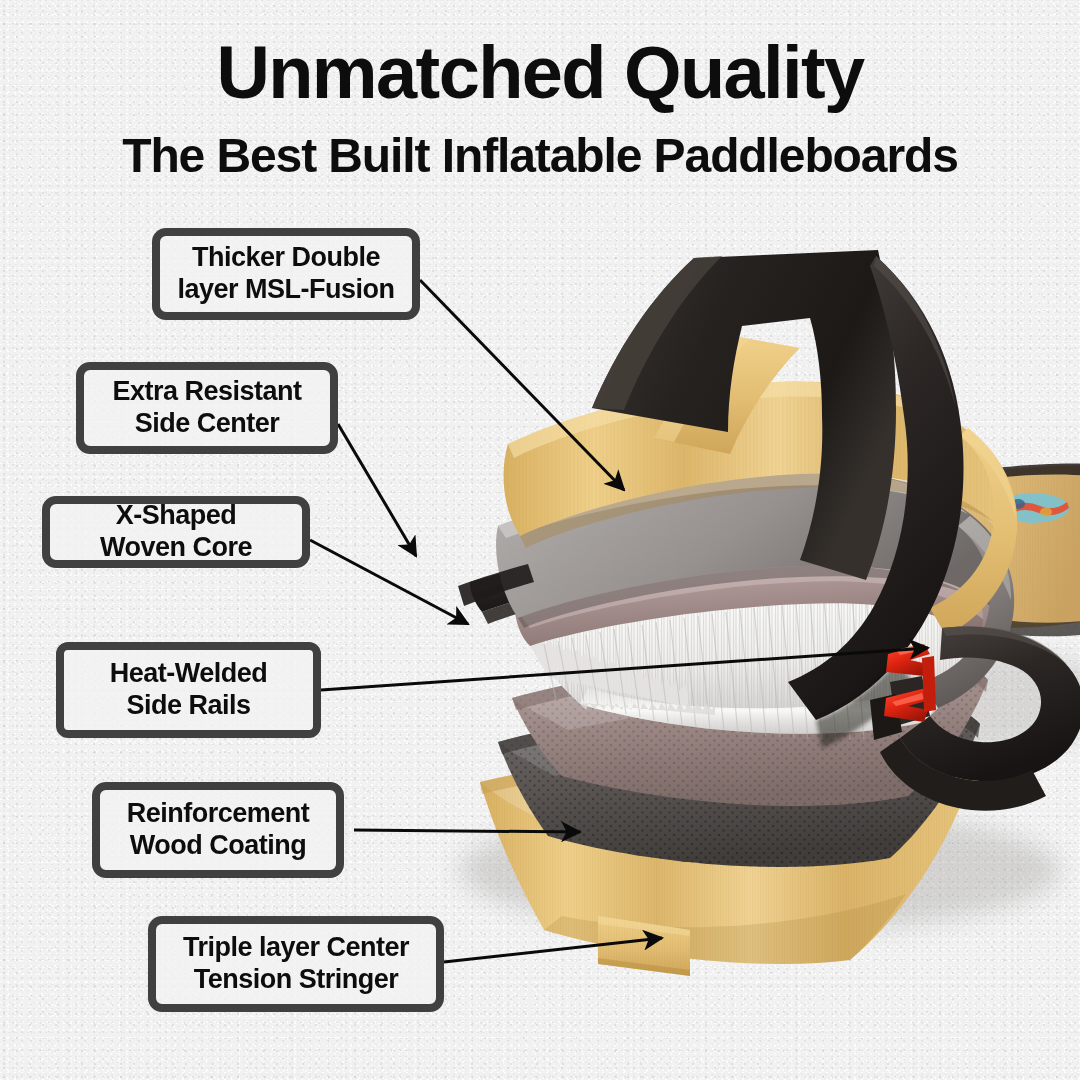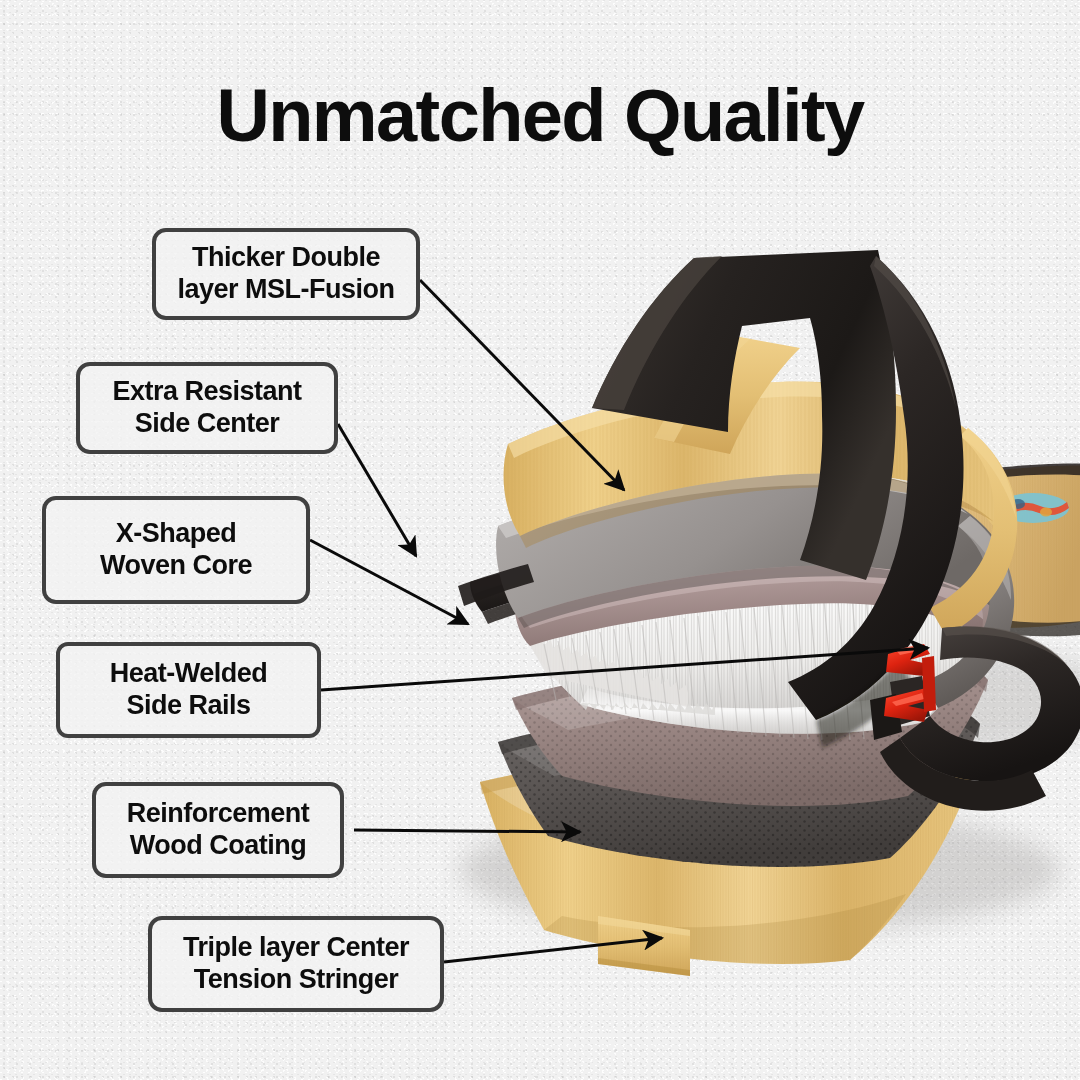--- a/index.html
+++ b/index.html
@@ -19,56 +19,56 @@
       radial-gradient(circle at 47% 62%, rgba(190,190,190,.35) 0 1px, transparent 1px),
       radial-gradient(circle at 78% 33%, rgba(255,255,255,.85) 0 1px, transparent 1px),
       radial-gradient(circle at 29% 84%, rgba(185,185,185,.30) 0 1px, transparent 1px),
       radial-gradient(circle at 64% 9%,  rgba(200,200,200,.28) 0 1px, transparent 1px),
       radial-gradient(circle at 91% 71%, rgba(255,255,255,.8) 0 1px, transparent 1px);
     background-size:7px 7px,9px 9px,11px 11px,13px 13px,6px 6px,8px 8px;
     pointer-events:none;
   }
 
   
-  #header{position:absolute;top:0;left:0;width:1080px;text-align:center;z-index:30;margin-top:43px;}
+  #header{position:absolute;top:0;left:0;width:1080px;text-align:center;z-index:30;}
   .title{
     margin:0;padding:0;
     font-size:74px;line-height:1;font-weight:800;
     letter-spacing:-1.6px;color:#0d0d0d;
     padding-top:36px;
     font-family:"Liberation Sans","DejaVu Sans",sans-serif;
   }
   .subtitle{
     margin:0;padding:0;
     font-size:48px;line-height:1;font-weight:800;
     letter-spacing:-1.1px;color:#0d0d0d;
     padding-top:22px;
     font-family:"Liberation Sans","DejaVu Sans",sans-serif;
   }
 
   
   .callout{
     position:absolute;z-index:40;
     background:rgba(243,243,243,.80);
-    border:4px solid #404040;
+    border:8px solid #404040;
     border-radius:14px;
     box-sizing:border-box;
     display:flex;align-items:center;justify-content:center;
     text-align:center;
     padding:9px 14px;
   }
   .callout .ctext{
     font-size:27px;line-height:1.17;font-weight:800;
     letter-spacing:-.5px;color:#0d0d0d;
     white-space:pre-line;
     font-family:"Liberation Sans","DejaVu Sans",sans-serif;
   }
   #callout-0{left:152px;top:228px;width:268px;height:92px;}
   #callout-1{left:76px; top:362px;width:262px;height:92px;}
-  #callout-2{left:42px; top:496px;width:268px;height:108px;}
+  #callout-2{left:42px; top:496px;width:268px;height:72px;}
   #callout-3{left:56px; top:642px;width:265px;height:96px;border-radius:12px;}
   #callout-4{left:92px; top:782px;width:252px;height:96px;}
   #callout-5{left:148px;top:916px;width:296px;height:96px;}
 
   
   #leader-lines{position:absolute;inset:0;z-index:35;pointer-events:none;}
 
   
   #illustration{position:absolute;left:330px;top:230px;width:760px;height:760px;z-index:20;}
 </style>
@@ -444,20 +444,21 @@
     <line x1="338" y1="424" x2="416" y2="556"></line>
     <line x1="310" y1="540" x2="468" y2="624"></line>
     <line x1="321" y1="690" x2="928" y2="648"></line>
     <line x1="354" y1="830" x2="580" y2="832"></line>
     <line x1="444" y1="962" x2="662" y2="938"></line>
   </g>
 </svg>
 
 <div id="header">
   <h1 class="title">Unmatched Quality</h1>
+  <h2 class="subtitle">The Best Built Inflatable Paddleboards</h2>
 </div>
 
 <div class="callout" id="callout-0">
   <span class="ctext">Thicker Double
 layer MSL-Fusion</span>
 </div>
 <div class="callout" id="callout-1">
   <span class="ctext">Extra Resistant
 Side Center</span>
 </div>

